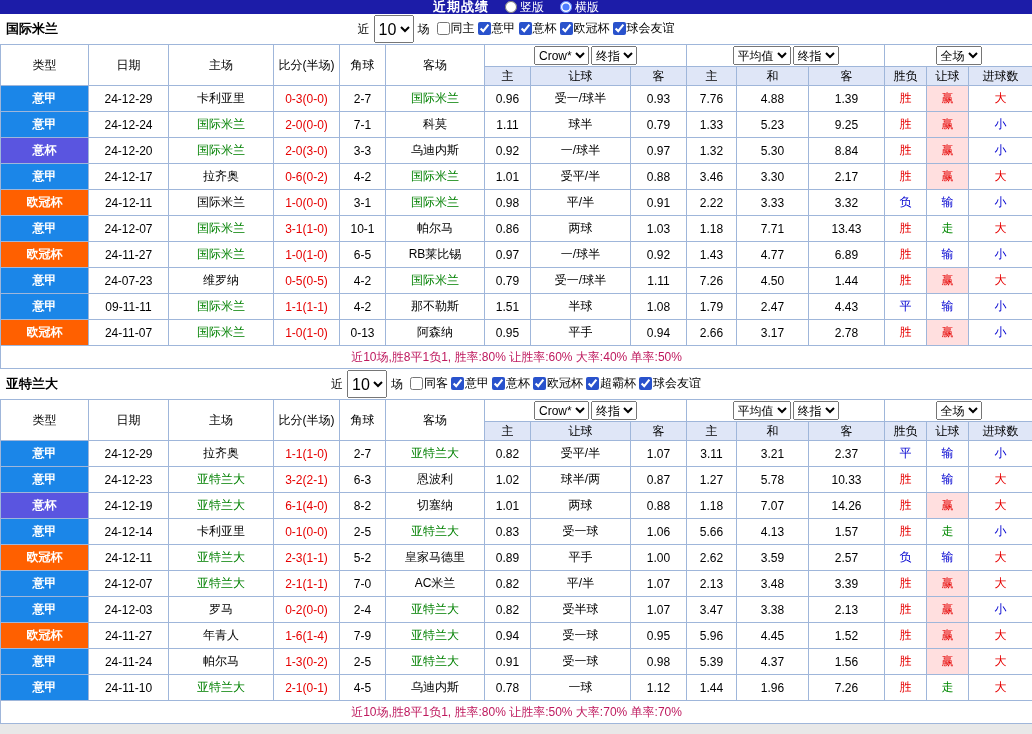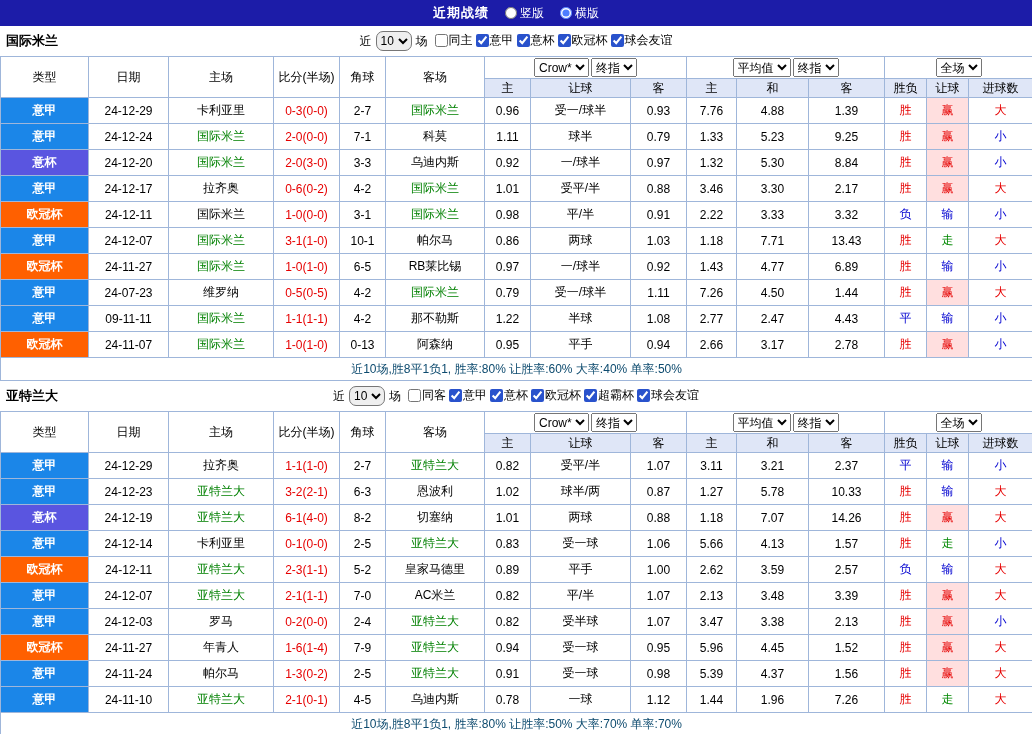--- a/index.html
+++ b/index.html
@@ -8,53 +8,53 @@
     width:1032px;
     font-family:"Liberation Sans","DejaVu Sans",sans-serif;
     font-size:12px;
     color:#000;
     background:#e8e8e8;
   }
   .page { width:1032px; background:#fff; }
 
   
   .topbar {
-    height:26px; background:#1c1ca8; color:#fff;
+    height:14px; background:#1c1ca8; color:#fff;
     display:flex; align-items:center; justify-content:center; gap:16px;
   }
   .topbar-title { font-weight:bold; font-size:13px; letter-spacing:1px; }
   .radio-label { display:inline-flex; align-items:center; gap:3px; cursor:pointer; color:#fff; }
   .radio-label input { margin:0; accent-color:#4d7dff; width:12px; height:12px; }
 
   
   .section-head {
     height:30px; position:relative; background:#fff;
     display:flex; align-items:center; justify-content:center;
   }
   .team-name { position:absolute; left:6px; font-weight:bold; font-size:13px; }
   .filters { display:flex; align-items:center; gap:4px; }
-  .filters select { height:20px; font-size:12px; font-family:inherit;border-radius:7px; }
+  .filters select { height:28px; font-size:16px; font-family:inherit; }
   .cb { display:inline-flex; align-items:center; margin-left:3px; cursor:pointer; }
   .cb input { margin:0 1px 0 0; accent-color:#2952cc; width:13px; height:13px; }
 
   
   table { border-collapse:collapse; table-layout:fixed; width:1032px; background:#fff; }
   th, td {
     border:1px solid #9fb6da; text-align:center; padding:0;
     font-weight:normal; overflow:hidden; white-space:nowrap; font-size:12px;
   }
   thead th.rspan { background:#dfe6f7; }
   tr.select-row th { background:#fff; height:22px; }
   tr.select-row select { height:19px; font-size:12px; font-family:inherit; margin:0 1px; }
   tr.sub-row th { background:#dfe6f7; height:19px; }
   tbody td { height:26px; background:#fff; }
   td.type-cell { color:#fff; font-weight:bold; }
   td.score-cell { color:#e60000; }
   td.focus { color:#008000; }
-  tfoot td.summary { color:#0c4a6e; height:23px; background:#fff; }
+  tfoot td.summary { color:#be185d; height:23px; background:#fff; }
 </style>
 </head>
 <body>
 
 <div class="page">
 
   <div class="topbar">
     <span class="topbar-title">近期战绩</span>
     <label class="radio-label">
       <input type="radio" name="layout-mode" style="">
@@ -278,24 +278,24 @@
             <td style="background: rgb(255, 223, 223); color: rgb(230, 0, 0);">赢</td>
             <td style="color: rgb(230, 0, 0);">大</td>
           </tr>
           <tr>
             <td class="type-cell" style="background: rgb(27, 134, 232);">意甲</td>
             <td>09-11-11</td>
             <td class="focus">国际米兰</td>
             <td class="score-cell">1-1(1-1)</td>
             <td>4-2</td>
             <td>那不勒斯</td>
-            <td>1.22</td>
+            <td>1.51</td>
             <td>半球</td>
             <td>1.08</td>
-            <td>2.77</td>
+            <td>1.79</td>
             <td>2.47</td>
             <td>4.43</td>
             <td style="color: rgb(0, 0, 208);">平</td>
             <td style="color: rgb(0, 0, 208);">输</td>
             <td style="color: rgb(0, 0, 208);">小</td>
           </tr>
           <tr>
             <td class="type-cell" style="background: rgb(255, 96, 0);">欧冠杯</td>
             <td>24-11-07</td>
             <td class="focus">国际米兰</td>

